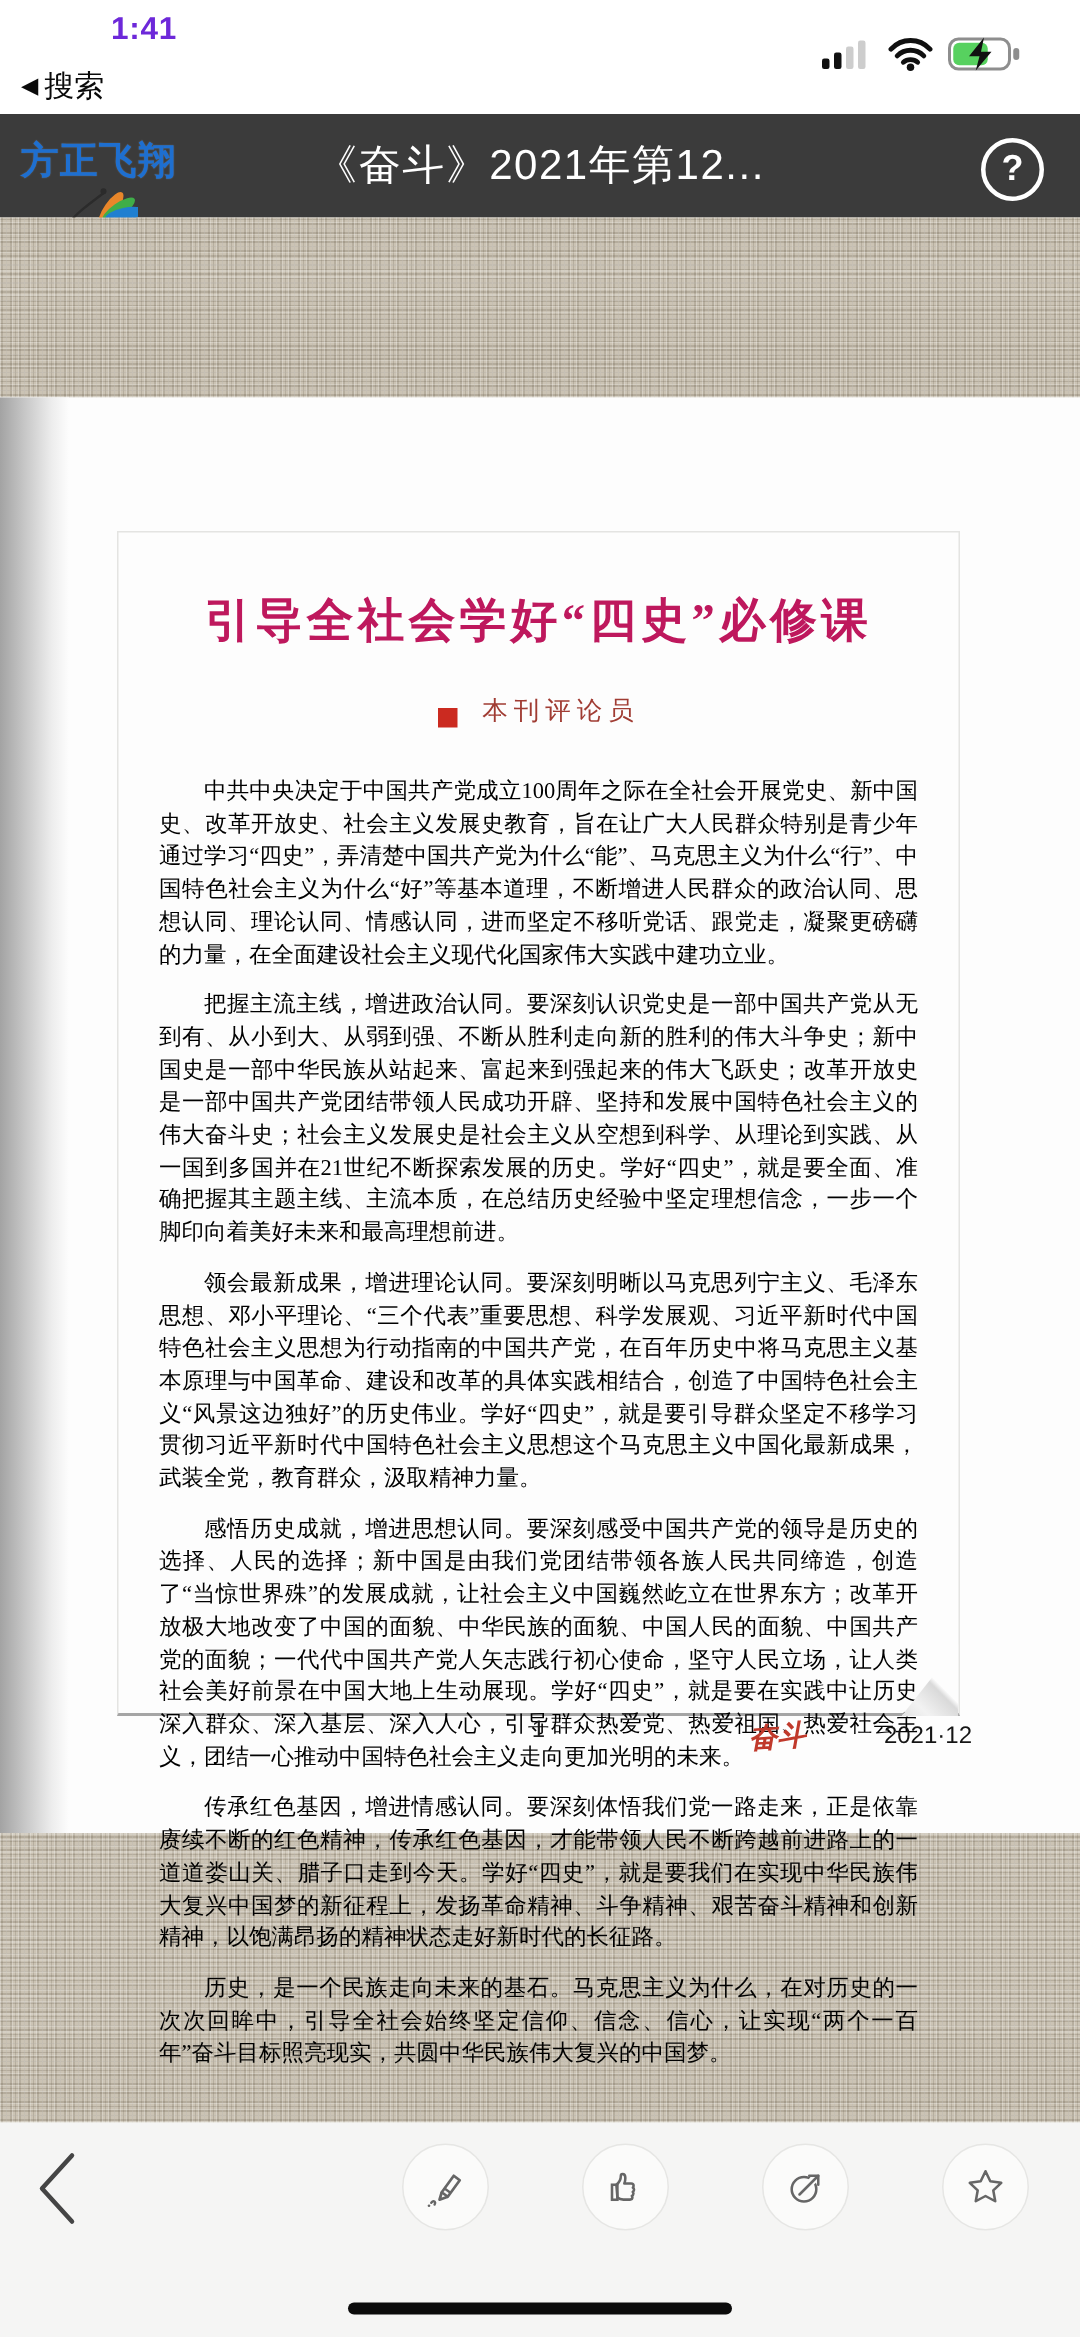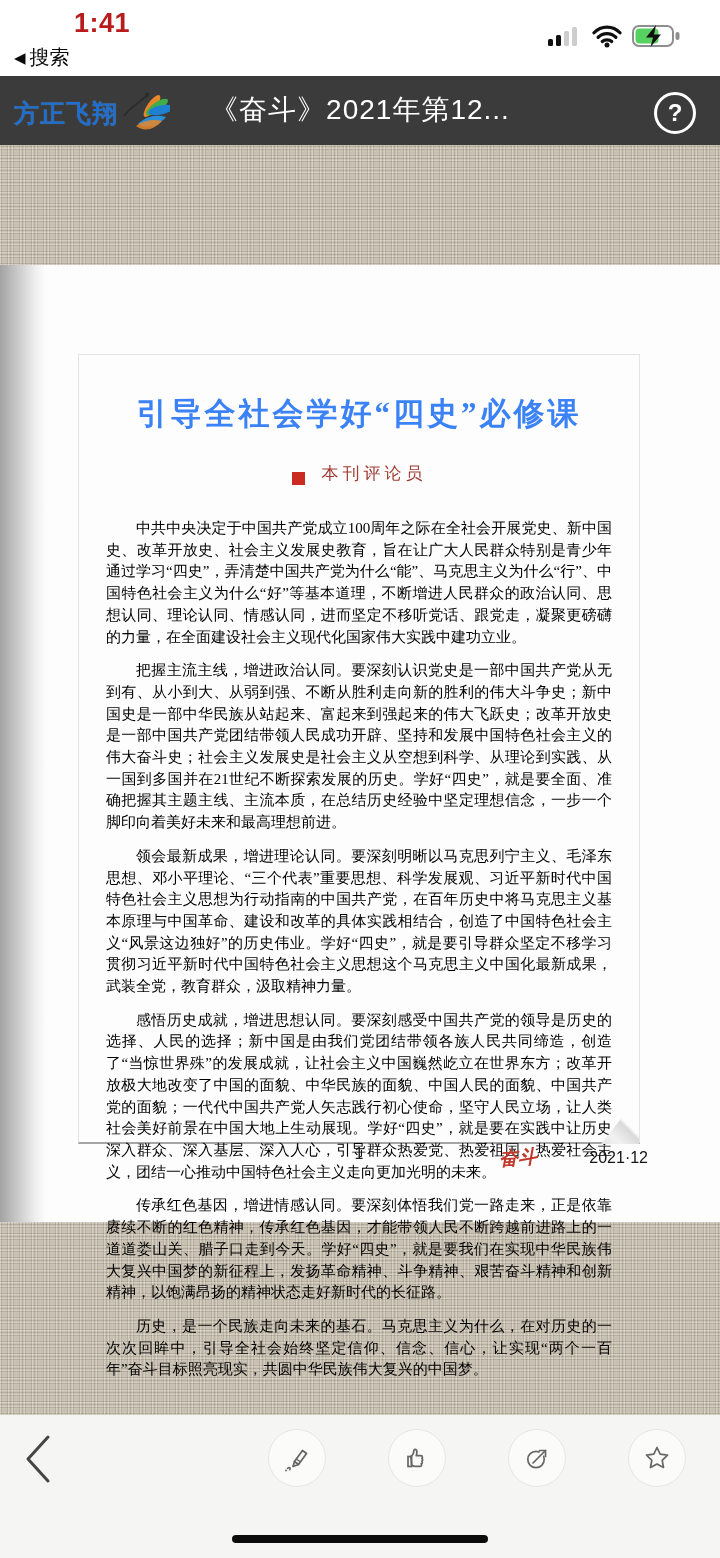--- a/index.html
+++ b/index.html
@@ -1,28 +1,28 @@
 <!DOCTYPE html>
 <html><head>
 <meta charset="utf-8">
 <style>
   html,body{margin:0;padding:0;background:#888;}
   .screen{position:relative;width:720px;height:1558px;margin:0 auto;overflow:hidden;
           background:#fff;font-family:"Liberation Sans",sans-serif;}
 
   
   .status-bar{position:absolute;left:0;top:0;width:720px;height:76px;background:#fff;}
-  .sb-time{position:absolute;left:74px;top:8px;font-size:27px;font-weight:700;color:#b91c1c;letter-spacing:.5px;}
+  .sb-time{position:absolute;left:74px;top:8px;font-size:21px;font-weight:700;color:#6d28d9;letter-spacing:.5px;}
   .sb-back{position:absolute;left:14px;top:44px;font-size:20px;color:#0a0a0a;display:flex;align-items:center;gap:4px;}
   .sb-back .tri{font-size:15px;line-height:1;}
   .sb-icons{position:absolute;right:38px;top:24px;display:flex;align-items:center;gap:10px;}
 
   
   .app-header{position:absolute;left:0;top:76px;width:720px;height:69px;background:#3b3b3b;}
-  .logo{position:absolute;left:14px;top:14px;display:flex;align-items:center;}
+  .logo{position:absolute;left:14px;top:14px;display:flex;align-items:center;flex-direction:column;}
   .logo-text{font-size:25px;font-weight:700;color:#1e6fd0;letter-spacing:1px;
              font-family:"Liberation Sans",sans-serif;text-shadow:0 0 1px rgba(255,255,255,.25);}
   .hdr-title{position:absolute;left:0;right:0;top:15px;text-align:center;color:#ffffff;font-size:28px;letter-spacing:1px;}
   .help-btn{position:absolute;right:24px;top:16px;width:36px;height:36px;border:3px solid #fff;border-radius:50%;
             color:#fff;font-size:24px;font-weight:700;display:flex;align-items:center;justify-content:center;}
 
   
   .linen{position:absolute;left:0;width:720px;background-color:#cbc3b4;
     background-image:
       repeating-linear-gradient(90deg, rgba(255,255,255,.22) 0 1px, transparent 1px 4px),
@@ -32,21 +32,21 @@
   .linen.top{top:145px;height:120px;}
   .linen.bottom{top:1222px;height:193px;}
 
   
   .spread{position:absolute;left:0;top:265px;width:720px;height:957px;background:#fdfdfd;}
   .left-curl{position:absolute;left:0;top:0;bottom:0;width:46px;
              background:linear-gradient(to right,#a3a3a3 0,#c6c6c6 35%,#ededed 75%,#fdfdfd 100%);}
 
   .content-box{position:absolute;left:78px;top:89px;width:562px;height:790px;background:#fdfdfd;
                border:1px solid #e4e4e2;border-bottom:2px solid #a5a5a5;box-sizing:border-box;}
-  .art-title{margin:38px 0 0 0;text-align:center;color:#3b82f6;font-size:31px;font-weight:700;letter-spacing:3px;
+  .art-title{margin:38px 0 0 0;text-align:center;color:#be185d;font-size:31px;font-weight:700;letter-spacing:3px;
              font-family:"Liberation Serif","DejaVu Serif",serif;}
   .byline{margin-top:27px;display:flex;align-items:flex-end;justify-content:center;gap:17px;}
   .byline .sq{width:13px;height:13px;background:#cb2a20;display:inline-block;}
   .byline .byline-text{color:#a03c33;font-size:17px;letter-spacing:4px;
              font-family:"Liberation Serif","DejaVu Serif",serif;}
   .body-text{margin:33px 15px 0 15px;}
   .body-text p{margin:12px;text-indent:2em;text-align:justify;color:#000000;
                font-size:15px;line-height:21.7px;
                font-family:"Liberation Serif","DejaVu Serif",serif;}
   .dog-ear{position:absolute;right:0;bottom:-2px;width:38px;height:48px;

